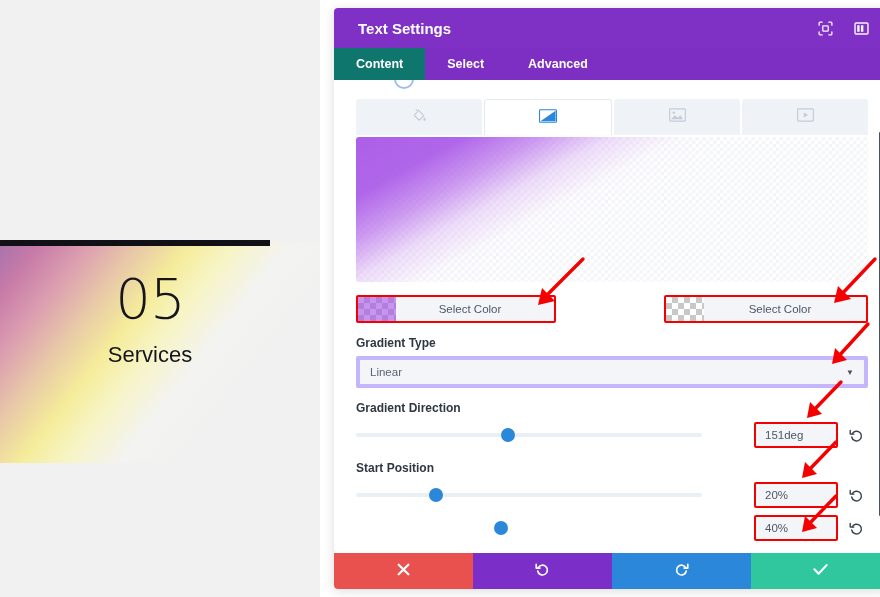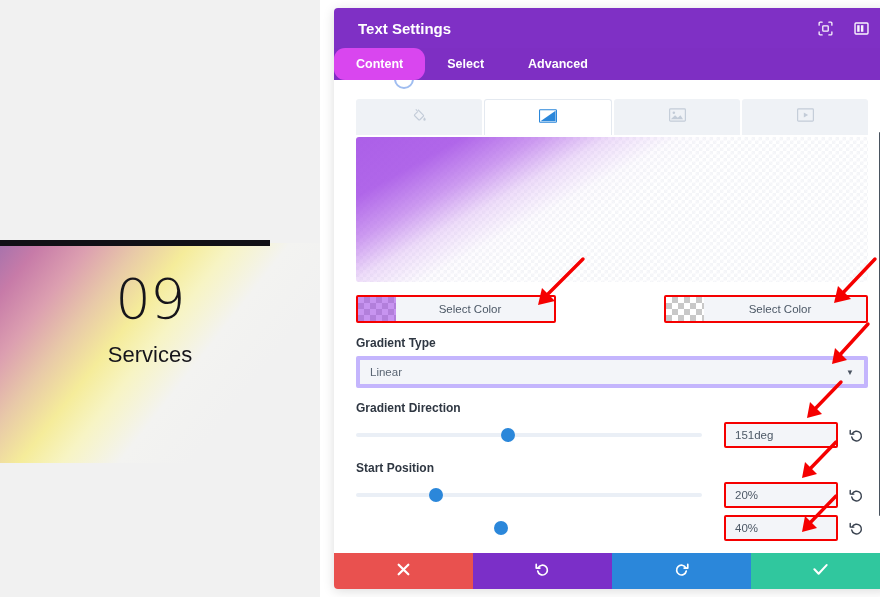--- a/index.html
+++ b/index.html
@@ -143,22 +143,21 @@
     display: flex;
     align-items: center;
     justify-content: center;
     color: #ffffff;
     font-size: 12.5px;
     font-weight: 700;
     cursor: pointer;
     white-space: nowrap;
   }
   .modal-tab.active {
-    background: #d946ef;
-    border-radius: 11px;
+    background: #0f766e;
   }
   
   #modal-body {
     flex: 1 1 auto;
     position: relative;
     background: #ffffff;
     overflow: hidden;
   }
   #modal-scroll {
     position: absolute;
@@ -335,21 +334,21 @@
     background: #2b87da;
     top: 6px;
   }
   .value-wrap {
     margin-left: auto;
     border: 2px solid #f50000;
     border-radius: 2px;
     box-sizing: border-box;
   }
   .value-input {
-    width: 110px;
+    width: 80px;
     height: 22px;
     background: #f3f5f9;
     display: flex;
     align-items: center;
     padding: 0 9px;
     box-sizing: border-box;
     font-size: 11.5px;
     color: #4c5866;
     cursor: text;
   }
@@ -408,21 +407,21 @@
 </style>
 </head>
 <body>
 
 <div id="page-canvas">
   <div id="page-hero">
     <div id="page-hero-gradient"></div>
   </div>
   <div id="page-hero-bar"></div>
   <div id="page-hero-content">
-    <div id="chapter-number">09</div>
+    <div id="chapter-number">05</div>
     <div id="chapter-title">Services</div>
   </div>
 </div>
 
 <div id="settings-modal">
 
   <div id="modal-header">
     <div id="modal-title">Text Settings</div>
     <div class="header-icon">
       <svg width="15" height="15" viewBox="0 0 16 16" fill="none">

